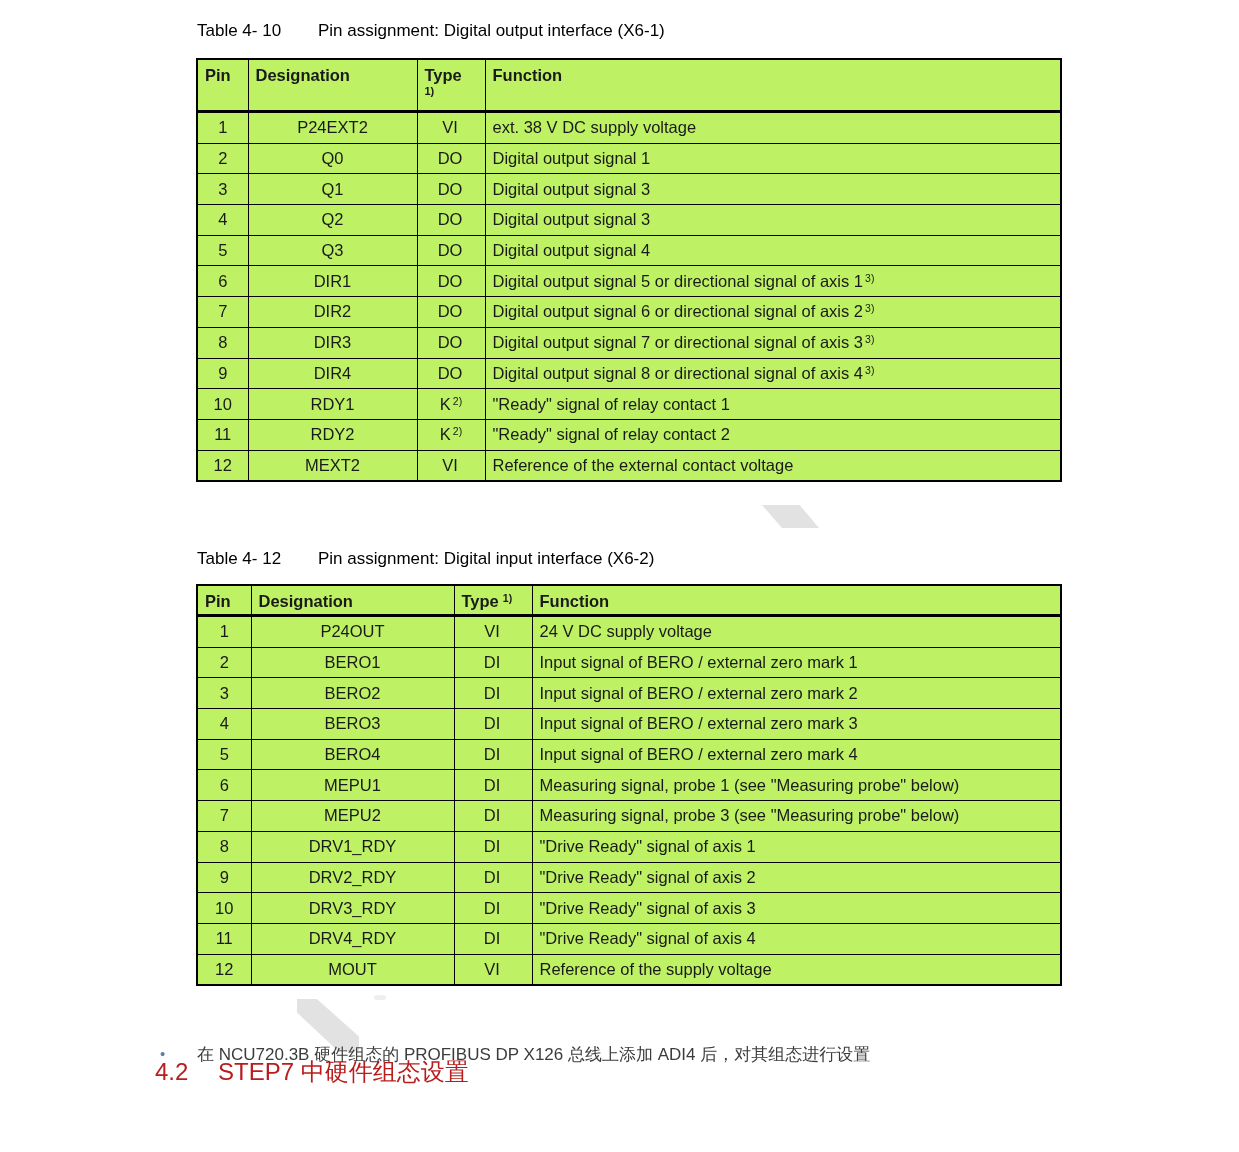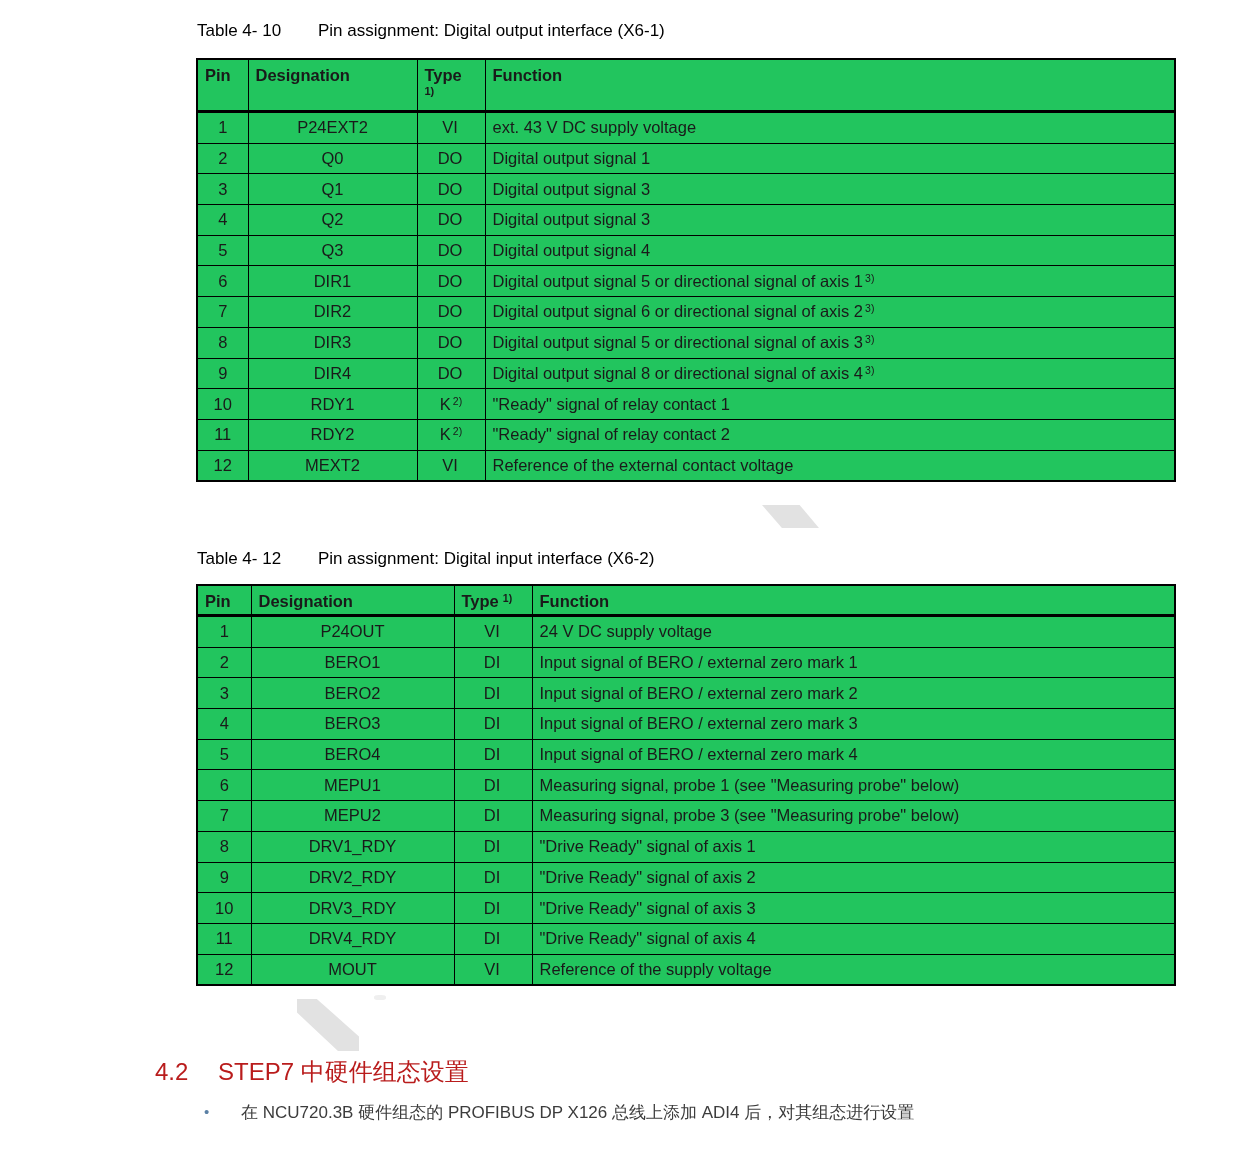--- a/index.html
+++ b/index.html
@@ -8,23 +8,23 @@
     font-family:"Liberation Sans","DejaVu Sans",sans-serif;color:#1a1a1a;
     overflow:hidden;
   }
   
   .caption{position:absolute;left:197px;font-size:17px;color:#000000;white-space:nowrap;}
   .caption .cap-label{display:inline-block;min-width:121px;}
   #caption1{top:21px;}
   #caption2{top:549px;}
   
   .pin-table{
-    position:absolute;left:196px;width:980px;
+    position:absolute;left:196px;width:866px;
     border-collapse:collapse;table-layout:fixed;
-    font-size:16.5px;background:#22c55e;
+    font-size:16.5px;background:#bef264;
     border:2px solid #000;
   }
   .pin-table th,.pin-table td{border:1px solid #000;padding:0;overflow:hidden;}
   .pin-table thead th{
     border-bottom:3px solid #000;font-weight:bold;text-align:left;
     vertical-align:top;padding:6px 0 0 7px;font-size:16.5px;
   }
   #table1{top:58px;}
   #table2{top:584px;}
   #table1 thead th{height:44px;}
@@ -47,21 +47,21 @@
        clip-path:polygon(0 0,66% 0,100% 100%,35% 100%);}
   #wm2{left:297px;top:999px;width:62px;height:52px;
        clip-path:polygon(0 0,32% 0,100% 72%,100% 100%,66% 100%,0 26%);}
   #wm3{left:374px;top:995px;width:12px;height:5px;background:#efefef;border-radius:40%;}
   
   .section-heading{
     position:absolute;left:155px;top:1056px;font-size:24px;
     color:#b91c1c;white-space:nowrap;font-weight:400;
   }
   .section-heading .sec-num{display:inline-block;min-width:63px;}
-  .bullet-row{position:absolute;left:160px;top:1101px;font-size:17px;color:#3c3c3c;white-space:nowrap;margin-left:44px;}
+  .bullet-row{position:absolute;left:160px;top:1043px;font-size:17px;color:#3c3c3c;white-space:nowrap;}
   .bullet-row .bullet-marker{
     display:inline-block;min-width:37px;color:#5b80a5;font-size:15px;vertical-align:1px;
   }
 </style>
 </head>
 <body>
 
 <div class="caption" id="caption1">
   <span class="cap-label">Table 4- 10</span><span class="cap-text">Pin assignment: Digital output interface (X6-1)</span>
 </div>
@@ -79,21 +79,21 @@
       <th>Designation</th>
       <th><span>Type</span><span class="hdr-sup-block">1)</span></th>
       <th>Function</th>
     </tr>
   </thead>
   <tbody>
       <tr>
         <td class="c-pin"><span>1</span></td>
         <td class="c-des"><span>P24EXT2</span></td>
         <td class="c-type"><span>VI</span><span class="sup"></span></td>
-        <td class="c-fn"><span>ext. 43 V DC supply voltage</span><span class="sup"></span></td>
+        <td class="c-fn"><span>ext. 38 V DC supply voltage</span><span class="sup"></span></td>
       </tr>
       <tr>
         <td class="c-pin"><span>2</span></td>
         <td class="c-des"><span>Q0</span></td>
         <td class="c-type"><span>DO</span><span class="sup"></span></td>
         <td class="c-fn"><span>Digital output signal 1</span><span class="sup"></span></td>
       </tr>
       <tr>
         <td class="c-pin"><span>3</span></td>
         <td class="c-des"><span>Q1</span></td>
@@ -121,21 +121,21 @@
       <tr>
         <td class="c-pin"><span>7</span></td>
         <td class="c-des"><span>DIR2</span></td>
         <td class="c-type"><span>DO</span><span class="sup"></span></td>
         <td class="c-fn"><span>Digital output signal 6 or directional signal of axis 2</span><span class="sup">3)</span></td>
       </tr>
       <tr>
         <td class="c-pin"><span>8</span></td>
         <td class="c-des"><span>DIR3</span></td>
         <td class="c-type"><span>DO</span><span class="sup"></span></td>
-        <td class="c-fn"><span>Digital output signal 5 or directional signal of axis 3</span><span class="sup">3)</span></td>
+        <td class="c-fn"><span>Digital output signal 7 or directional signal of axis 3</span><span class="sup">3)</span></td>
       </tr>
       <tr>
         <td class="c-pin"><span>9</span></td>
         <td class="c-des"><span>DIR4</span></td>
         <td class="c-type"><span>DO</span><span class="sup"></span></td>
         <td class="c-fn"><span>Digital output signal 8 or directional signal of axis 4</span><span class="sup">3)</span></td>
       </tr>
       <tr>
         <td class="c-pin"><span>10</span></td>
         <td class="c-des"><span>RDY1</span></td>

